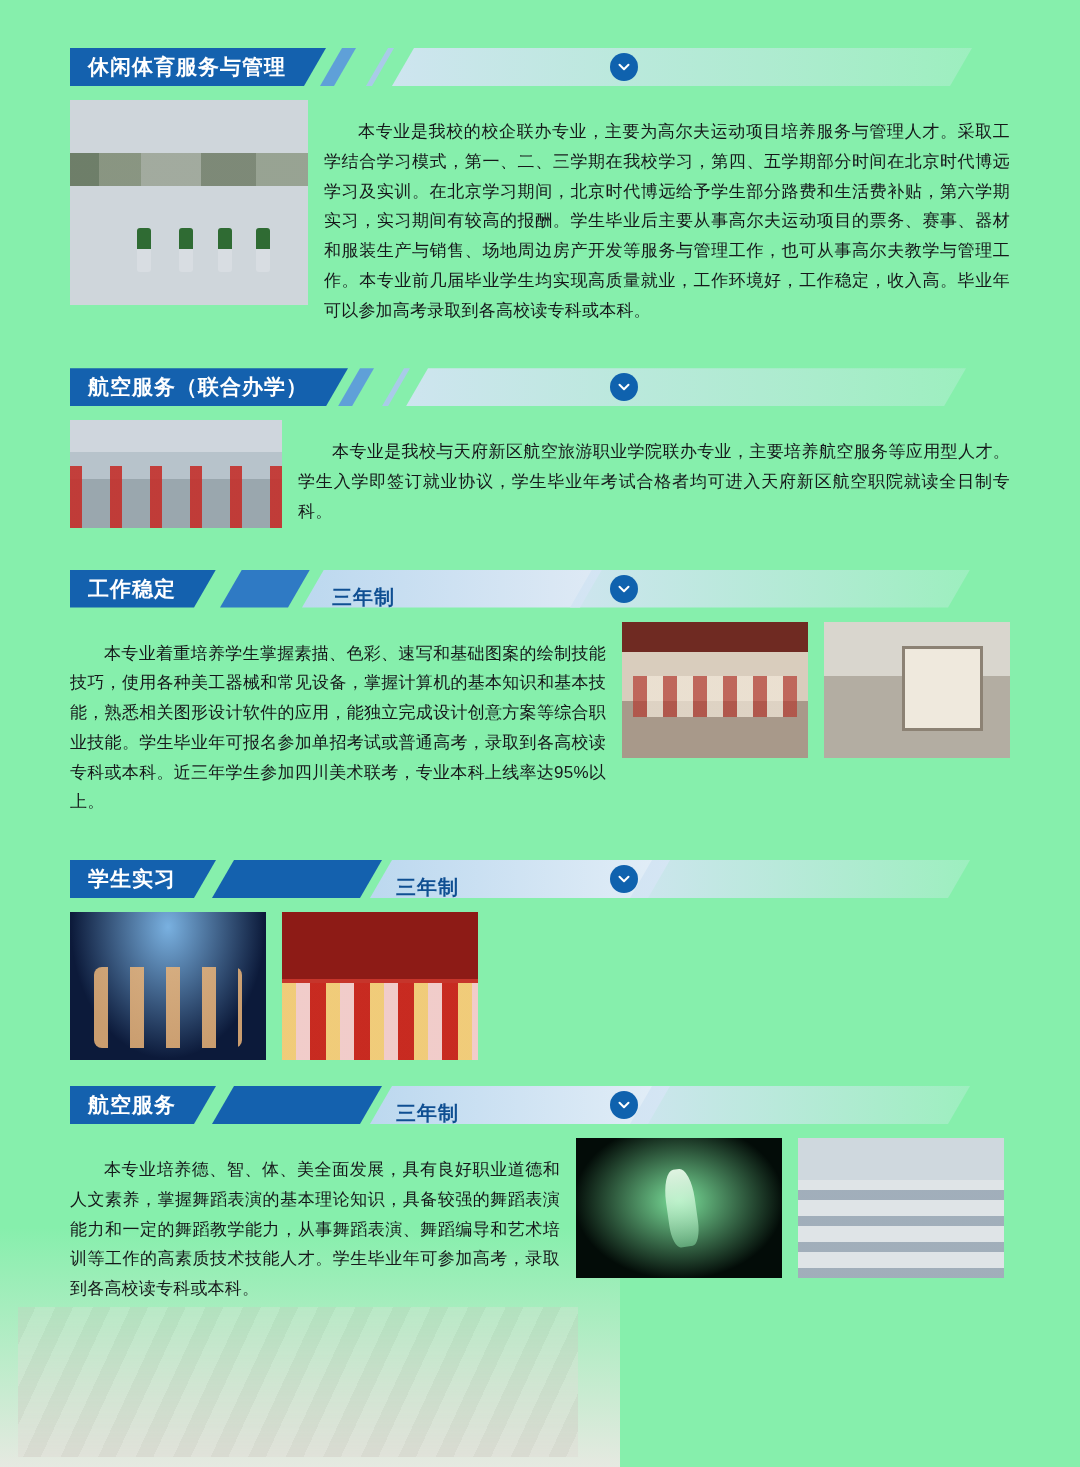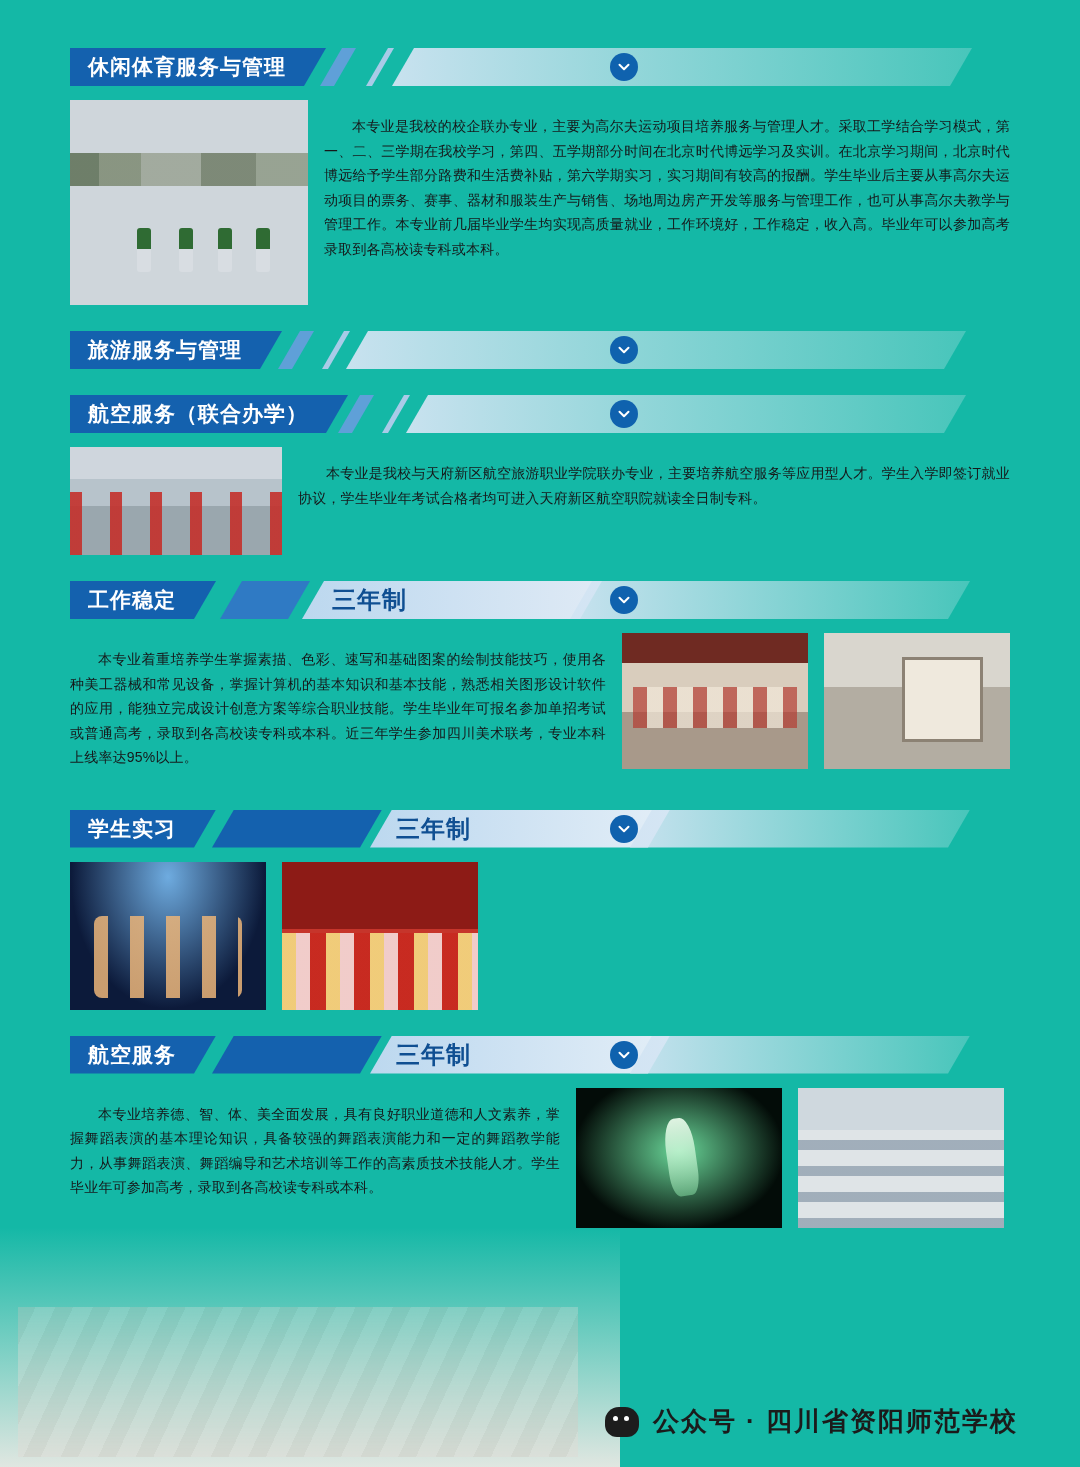--- a/index.html
+++ b/index.html
@@ -12,21 +12,21 @@
     background: #ffffff;
     font-family: "Liberation Sans", "DejaVu Sans", sans-serif;
     color: #1a1a1a;
     position: relative;
     overflow: hidden;
   }
   .page {
     position: relative;
     width: 1080px;
     height: 1467px;
-    background: #14b8a6;
+    background: #86efac;
     box-sizing: border-box;
   }
   
   .bg-bleed {
     position: absolute;
     left: 0;
     bottom: 0;
     width: 620px;
     height: 240px;
     background:
@@ -86,25 +86,25 @@
   .bar-slant.s2 {
     background: #5fa0d8;
     width: 36px;
   }
   .bar-slant.s3 {
     background: #a9cbe8;
     width: 28px;
   }
   .bar-years {
     position: absolute;
-    top: 0;
+    top: 8px;
     height: 52px;
     line-height: 38px;
     color: #0f4f92;
-    font-size: 24px;
+    font-size: 20px;
     font-weight: bold;
     letter-spacing: 1px;
     white-space: nowrap;
   }
   .bar-tail {
     position: absolute;
     top: 0;
     height: 38px;
     background: linear-gradient(to right, rgba(210,228,243,0.95), rgba(226,238,248,0.25));
     clip-path: polygon(22px 0, 100% 0, calc(100% - 22px) 100%, 0 100%);
@@ -117,21 +117,21 @@
     border-radius: 50%;
     background: #0f62ae;
     display: flex;
     align-items: center;
     justify-content: center;
   }
   .chev svg { display: block; }
 
   
   .para {
-    font-size: 14px;
+    font-size: 17px;
     line-height: 1.75;
     text-align: justify;
     color: #16181a;
     letter-spacing: .2px;
   }
   .indent { text-indent: 2em; }
 
   .block { margin-bottom: 26px; }
 
   .row { display: flex; align-items: flex-start; gap: 16px; }
@@ -320,31 +320,20 @@
           <span class="fig" style="left:62%;"></span>
           <span class="fig" style="left:78%;"></span>
         </div>
         <div class="col-text">
           <p class="para indent">本专业是我校的校企联办专业，主要为高尔夫运动项目培养服务与管理人才。采取工学结合学习模式，第一、二、三学期在我校学习，第四、五学期部分时间在北京时代博远学习及实训。在北京学习期间，北京时代博远给予学生部分路费和生活费补贴，第六学期实习，实习期间有较高的报酬。学生毕业后主要从事高尔夫运动项目的票务、赛事、器材和服装生产与销售、场地周边房产开发等服务与管理工作，也可从事高尔夫教学与管理工作。本专业前几届毕业学生均实现高质量就业，工作环境好，工作稳定，收入高。毕业年可以参加高考录取到各高校读专科或本科。</p>
         </div>
       </div>
     </div>
 
     <div class="block">
-      <div class="sec-head">
-        <div class="bar-main">旅游服务与管理</div>
-        <div class="bar-slant s2" style="left:208px;"></div>
-        <div class="bar-slant s3" style="left:252px;"></div>
-        <div class="bar-tail" style="left:276px; width:620px;"></div>
-        <div class="chev" style="left:540px;">
-          <svg width="16" height="16" viewBox="0 0 16 16" aria-hidden="true">
-            <path d="M3.5 5.8 L8 10.3 L12.5 5.8" fill="none" stroke="#ffffff" stroke-width="2" stroke-linecap="round" stroke-linejoin="round"></path>
-          </svg>
-        </div>
-      </div>
     </div>
 
     <div class="block">
       <div class="sec-head">
         <div class="bar-main">航空服务（联合办学）</div>
         <div class="bar-slant s2" style="left:268px;"></div>
         <div class="bar-slant s3" style="left:312px;"></div>
         <div class="bar-tail" style="left:336px; width:560px;"></div>
         <div class="chev" style="left:540px;">
           <svg width="16" height="16" viewBox="0 0 16 16" aria-hidden="true">
@@ -418,17 +407,13 @@
         <div class="col-text" style="max-width:490px;">
           <p class="para indent">本专业培养德、智、体、美全面发展，具有良好职业道德和人文素养，掌握舞蹈表演的基本理论知识，具备较强的舞蹈表演能力和一定的舞蹈教学能力，从事舞蹈表演、舞蹈编导和艺术培训等工作的高素质技术技能人才。学生毕业年可参加高考，录取到各高校读专科或本科。</p>
         </div>
         <div class="photo ph-dance" style="width:206px; height:140px;"></div>
         <div class="photo ph-class" style="width:206px; height:140px;"></div>
       </div>
     </div>
 
   </div>
 
-  <div class="footer">
-    <span class="wechat-ico"></span>
-    <span class="footer-text">公众号 · 四川省资阳师范学校</span>
-  </div>
 </div>
 
 </body></html>

